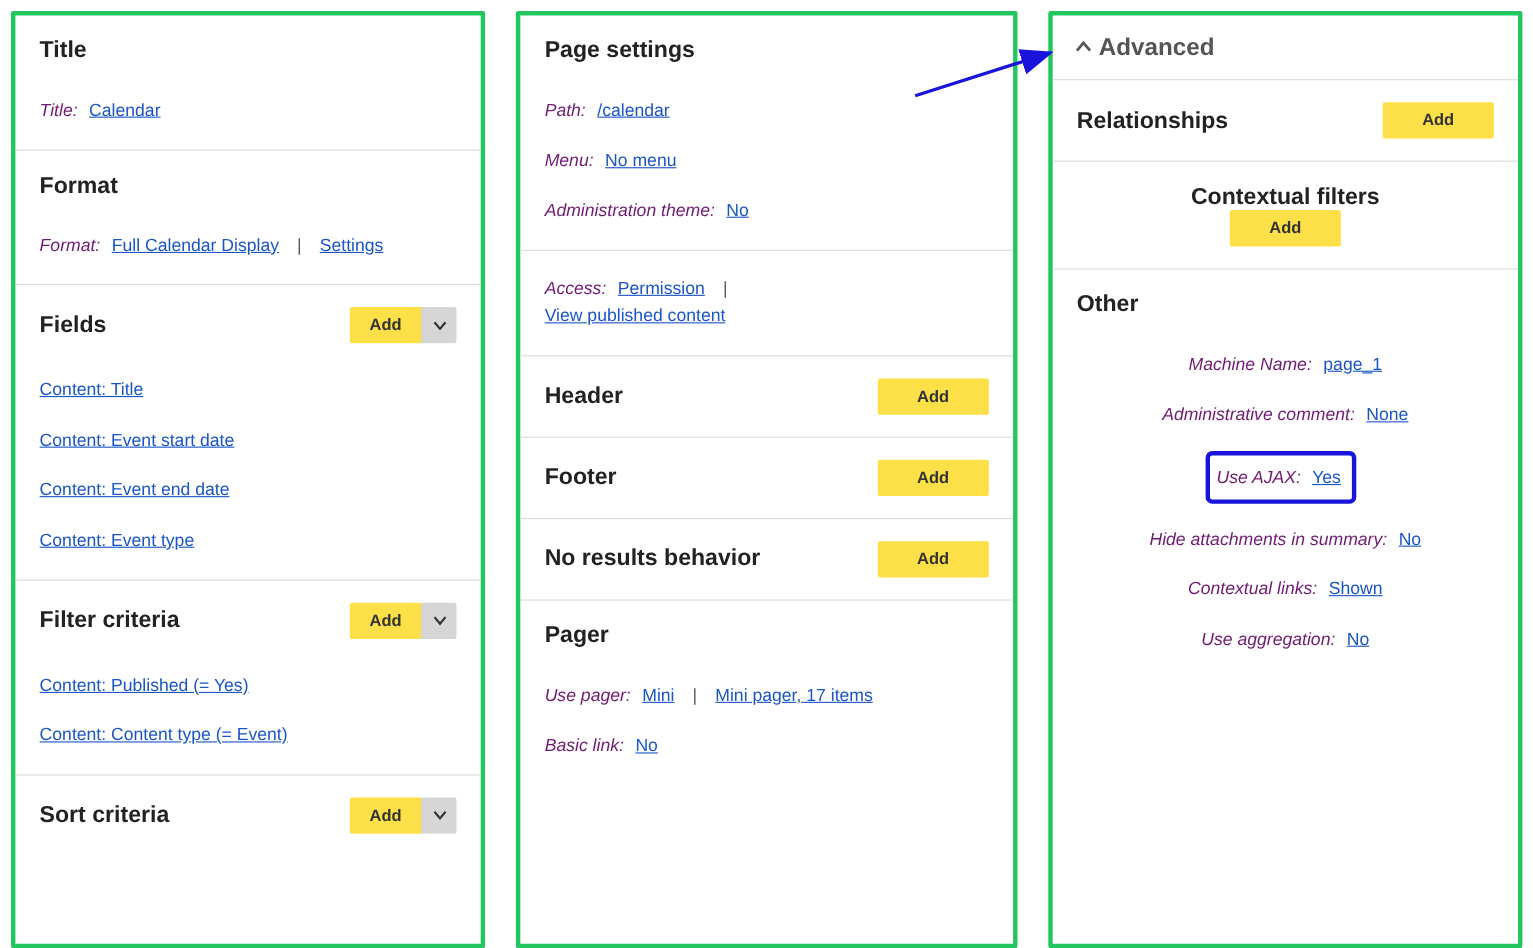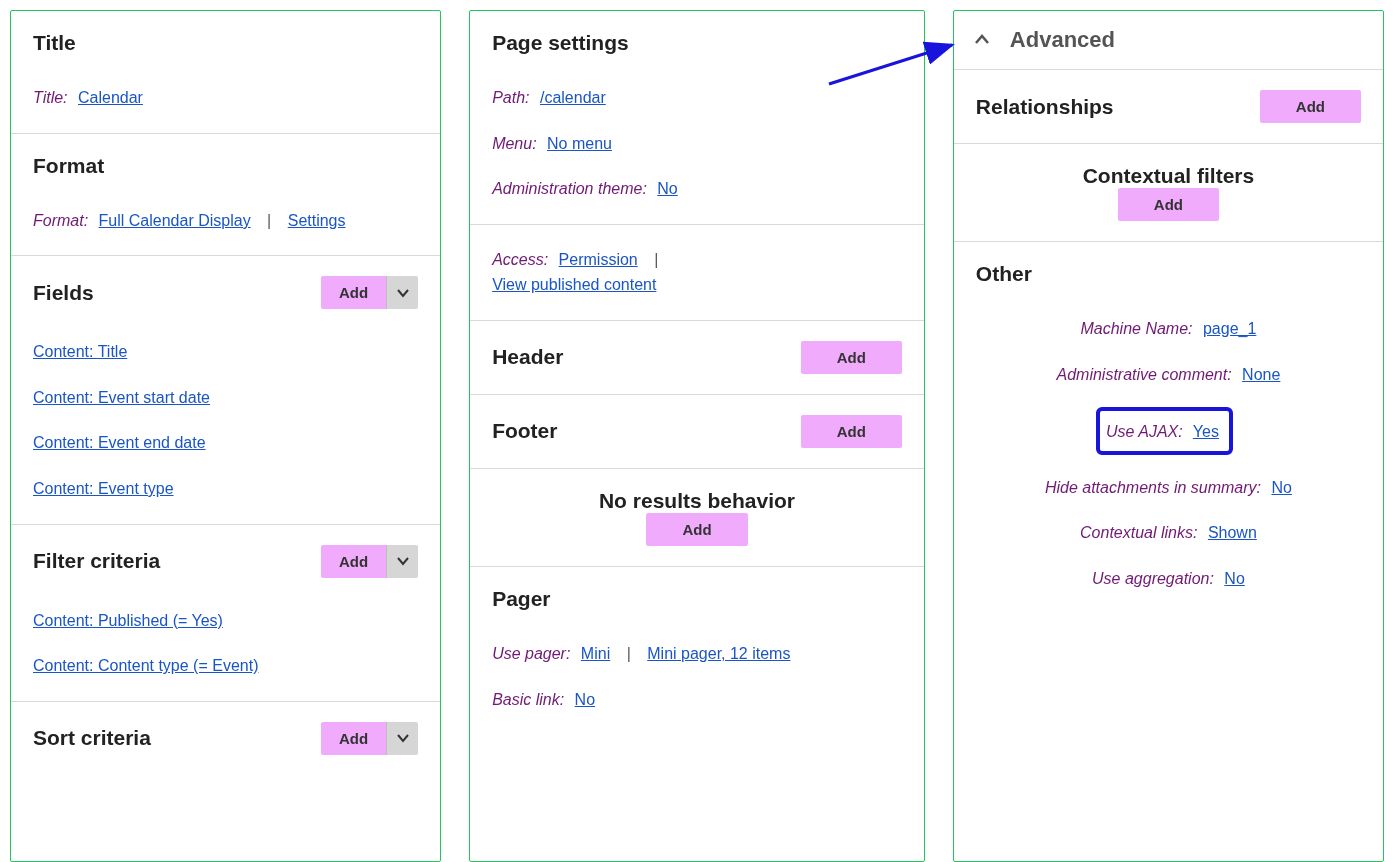--- a/index.html
+++ b/index.html
@@ -10,21 +10,21 @@
     font-size: 16px;
     color: #222;
     background: #fff;
     display: flex;
     gap: 28px;
     width: 1394px;
     height: 862px;
     overflow: hidden;
   }
   .col {
-    border: 1px solid #22c55e;
+    border: 4px solid #22c55e;
     border-radius: 2px;
     background: #fff;
     display: flex;
     flex-direction: column;
   }
   .col1 { width: 438px; }
   .col2 { width: 463px; }
   .col3 { width: 438px; position: relative; }
 
   .block {
@@ -64,21 +64,21 @@
     cursor: pointer;
   }
 
   .sep {
     display: inline-block;
     margin: 0 12px;
     color: #5a5a5a;
   }
 
   .btn {
-    background: #f0abfc;
+    background: #fde047;
     border: none;
     font-size: 15px;
     font-weight: 700;
     color: #333;
     padding: 8px 22px;
     cursor: pointer;
     border-radius: 2px;
   }
   .btn-group {
     display: flex;
@@ -103,21 +103,21 @@
 
   .row {
     display: block;
     line-height: 1.6;
   }
 
   
   .adv-header {
     display: flex;
     align-items: center;
-    gap: 20px;
+    gap: 6px;
     padding: 16px 22px 16px 20px;
     border-bottom: 1px solid #d9d9d9;
     cursor: pointer;
   }
   .adv-title {
     font-size: 22px;
     font-weight: 700;
     color: #545454;
   }
 
@@ -278,36 +278,36 @@
   </div>
 
   <div class="block">
     <div class="block-header" style="padding-bottom:20px; align-items:center;">
       <div class="block-title">Footer</div>
       <button class="btn" style="padding:8px 36px;">Add</button>
     </div>
   </div>
 
   <div class="block">
-    <div class="block-header" style="padding-bottom:20px; align-items:center;flex-direction:column;">
+    <div class="block-header" style="padding-bottom:20px; align-items:center;">
       <div class="block-title">No results behavior</div>
       <button class="btn" style="padding:8px 36px;">Add</button>
     </div>
   </div>
 
   <div class="block" style="border-bottom:none;">
     <div class="block-header">
       <div class="block-title">Pager</div>
     </div>
     <div class="block-body tight">
       <div class="row">
         <span class="label-span">Use pager:</span>
         <a class="link">Mini</a>
         <span class="sep">|</span>
-        <a class="link">Mini pager, 12 items</a>
+        <a class="link">Mini pager, 17 items</a>
       </div>
       <div class="row">
         <span class="label-span">Basic link:</span>
         <a class="link">No</a>
       </div>
     </div>
   </div>
 
 </div>
 

